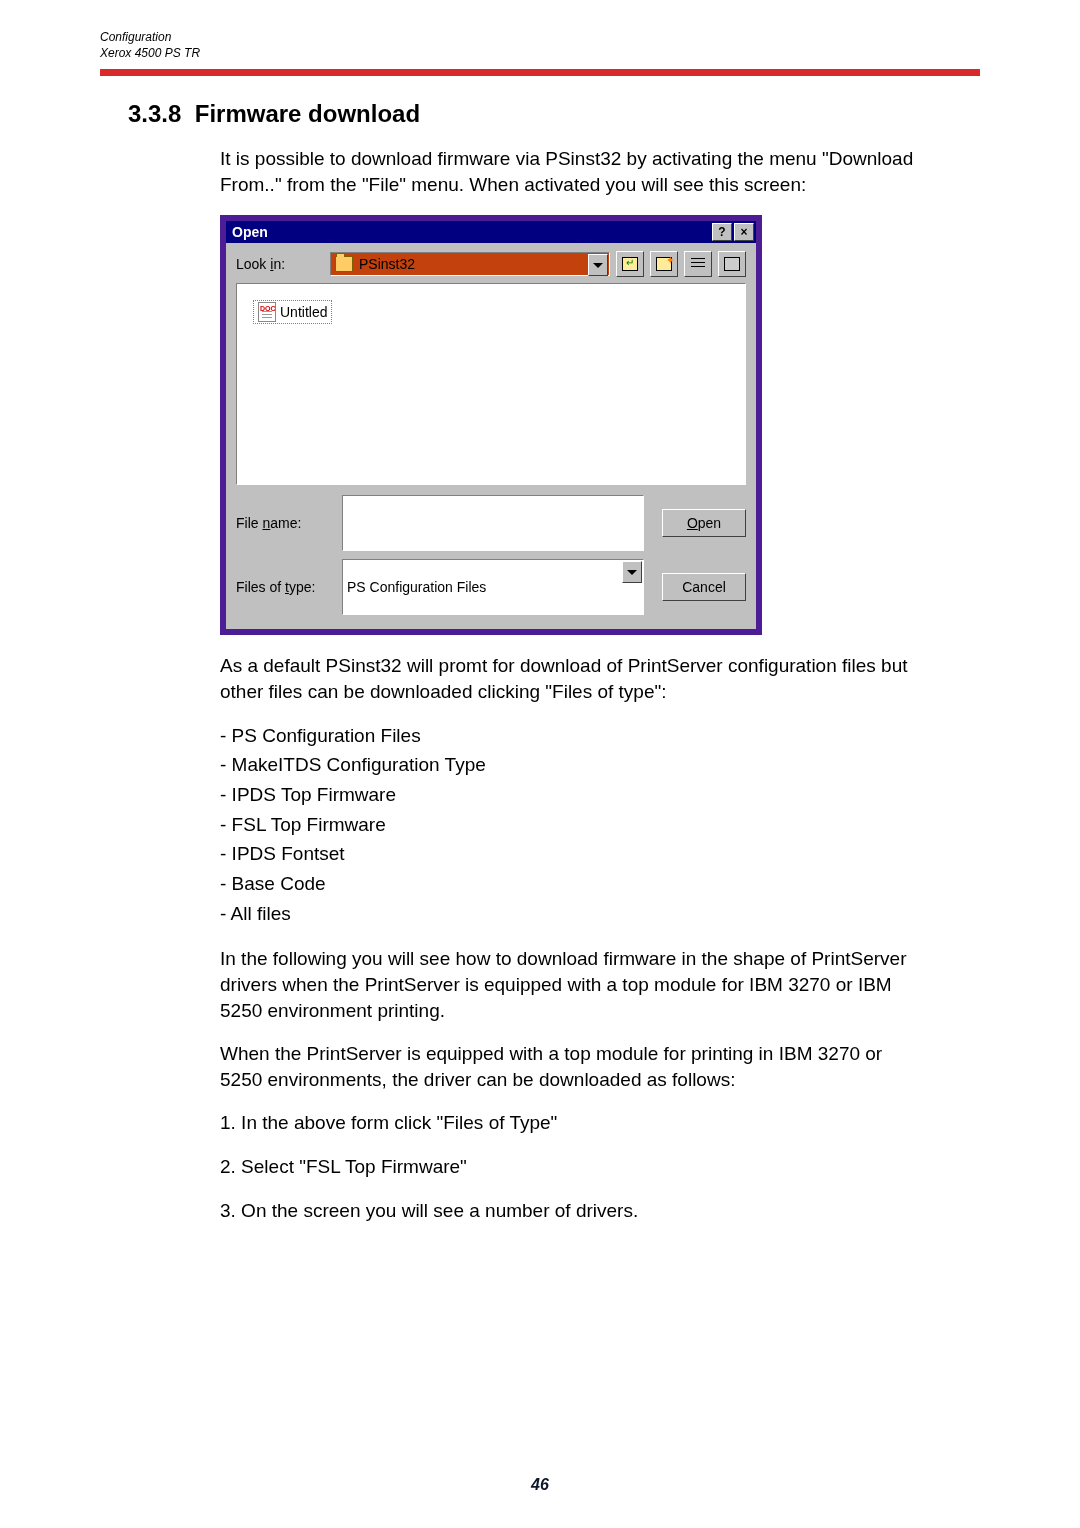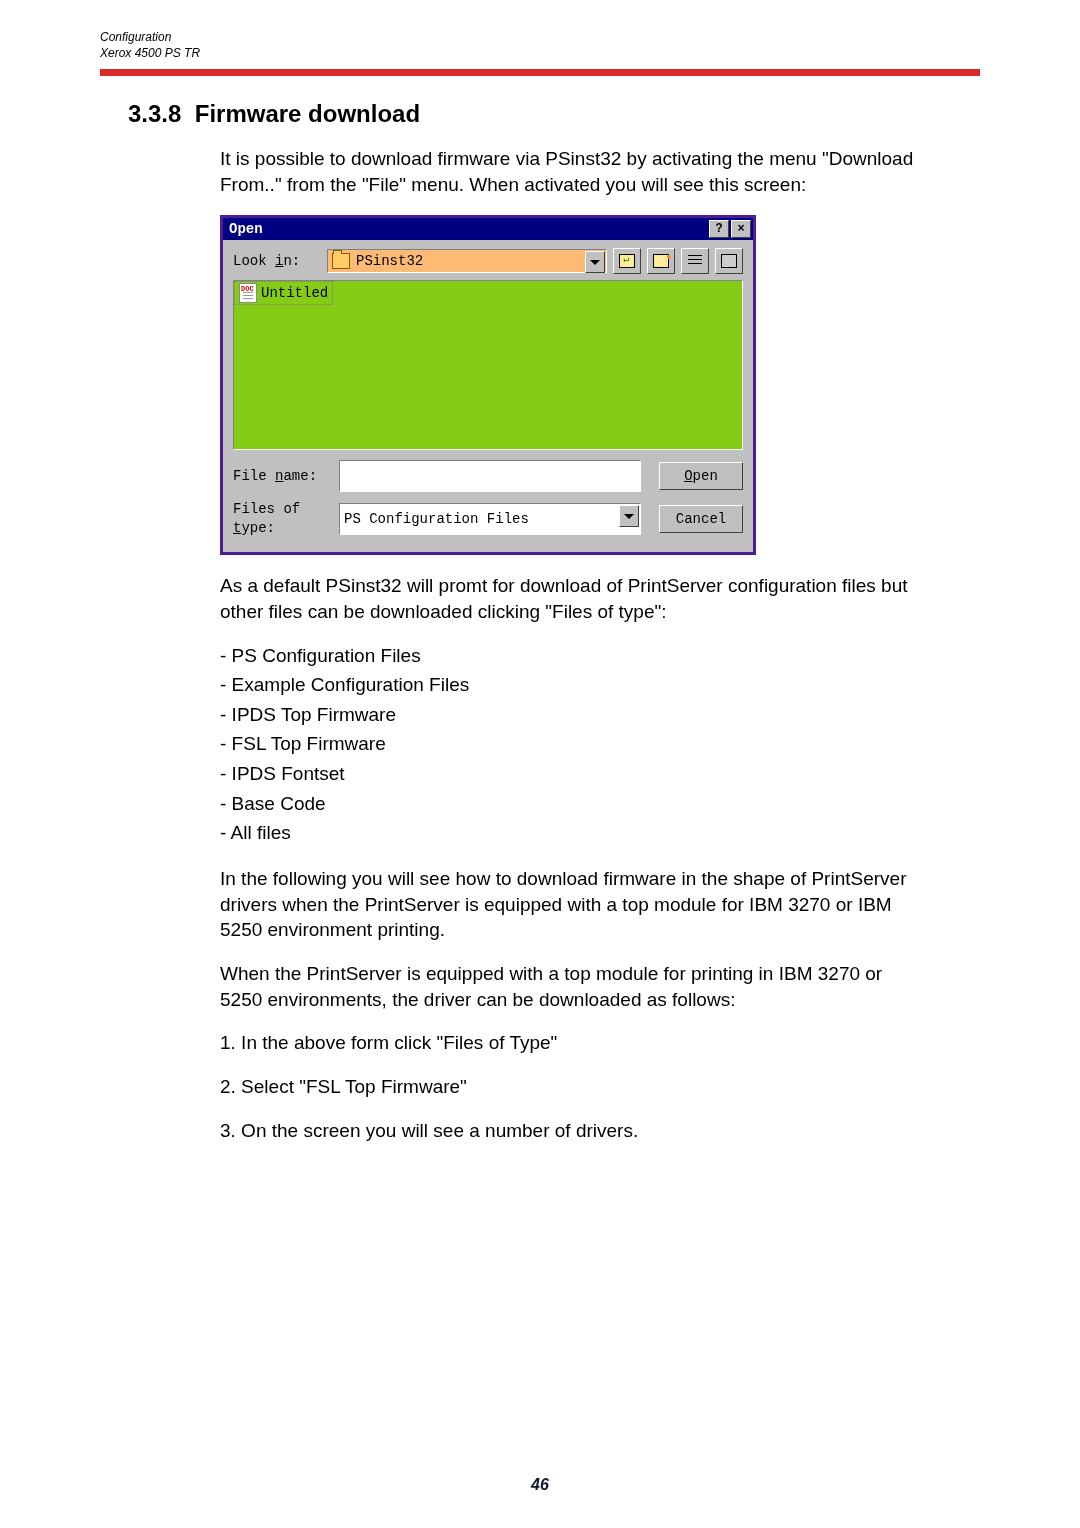--- a/index.html
+++ b/index.html
@@ -61,22 +61,22 @@
     color: #0f172a;
     font-weight: bold;
     font-style: italic;
     font-size: 16px;
   }
 
   
   .dialog {
     width: 530px;
     margin: 12px 0 18px 0;
-    border: 3px solid #4c1d95;
-    font-family: Liberation Mono, monospace;
+    border: 6px solid #4c1d95;
+    font-family: Liberation Sans, sans-serif;
     font-size: 14px;
     background: #c0c0c0;
   }
   .titlebar {
     background: #000080;
     color: #fff;
     display: flex;
     align-items: center;
     height: 22px;
     padding: 0 2px 0 6px;
@@ -107,21 +107,21 @@
     display: flex;
     align-items: center;
     padding: 8px 10px 6px 10px;
     gap: 6px;
     border-radius: 9px;
   }
   .lbl { width: 88px; }
   .lookin-combo {
     flex: 1;
     height: 22px;
-    background: #fdba74;
+    background: #c2410c;
     border-top: 1px solid #808080;
     border-left: 1px solid #808080;
     border-right: 1px solid #fff;
     border-bottom: 1px solid #fff;
     display: flex;
     align-items: center;
     padding: 0 0 0 4px;
     position: relative;
   }
   .folder-icon {
@@ -168,26 +168,26 @@
   .up-icon { width:14px; height:12px; border:1px solid #000; background:#ffeb99; position:relative;}
   .up-arrow { position:absolute; top:-2px; left:3px; font-size:10px; color:#008000;}
   .newfolder-icon { width:14px; height:12px; border:1px solid #000; background:#ffeb99; position:relative;}
   .spark { position:absolute; top:-5px; right:-4px; color:#ff8000; font-size:11px;}
   .list-icon, .detail-icon { width:14px; height:12px; position:relative;}
   .list-icon{ background: repeating-linear-gradient(#000 0 1px, transparent 1px 4px);}
   .detail-icon{ background:#ccc; border:1px solid #000;}
   .file-area {
     margin: 0 10px;
     height: 168px;
-    background: #84cc16;
+    background: #ffffff;
     border-top: 1px solid #808080;
     border-left: 1px solid #808080;
     border-right: 1px solid #fff;
     border-bottom: 1px solid #fff;
-    padding: 0;
+    padding: 16px;
   }
   .file-item {
     display: inline-flex;
     align-items: center;
     gap: 4px;
     padding: 1px 4px;
     border: 1px dotted #808080;
   }
   .doc-icon {
     width: 16px; height: 18px;
@@ -207,21 +207,21 @@
     gap: 18px;
   }
   .text-input {
     flex: 1;
     height: 22px;
     background: #fff;
     border-top: 1px solid #808080;
     border-left: 1px solid #808080;
     border-right: 1px solid #fff;
     border-bottom: 1px solid #fff;
-    padding: 4px 4px;
+    padding: 16px 4px;
     display: flex; align-items: center;
   }
   .type-combo { position: relative; }
   .btn {
     width: 82px; height: 26px;
     background: #c0c0c0;
     border-top: 1px solid #fff;
     border-left: 1px solid #fff;
     border-right: 1px solid #404040;
     border-bottom: 1px solid #404040;
@@ -311,21 +311,21 @@
           </div>
           <div class="btn">Cancel</div>
         </div>
       </div>
     </div>
 
     <p>As a default PSinst32 will promt for download of PrintServer configuration files but other files can be downloaded clicking "Files of type":</p>
 
     <div>
       <div class="list-line">- PS Configuration Files</div>
-      <div class="list-line">- Example Configuration Files</div>
+      <div class="list-line">- MakeITDS Configuration Type</div>
       <div class="list-line">- IPDS Top Firmware</div>
       <div class="list-line">- FSL Top Firmware</div>
       <div class="list-line">- IPDS Fontset</div>
       <div class="list-line">- Base Code</div>
       <div class="list-line">- All files</div>
     </div>
 
     <p style="margin-top:20px">In the following you will see how to download firmware in the shape of PrintServer drivers when the PrintServer is equipped with a top module for IBM 3270 or IBM 5250 environment printing.</p>
 
 

